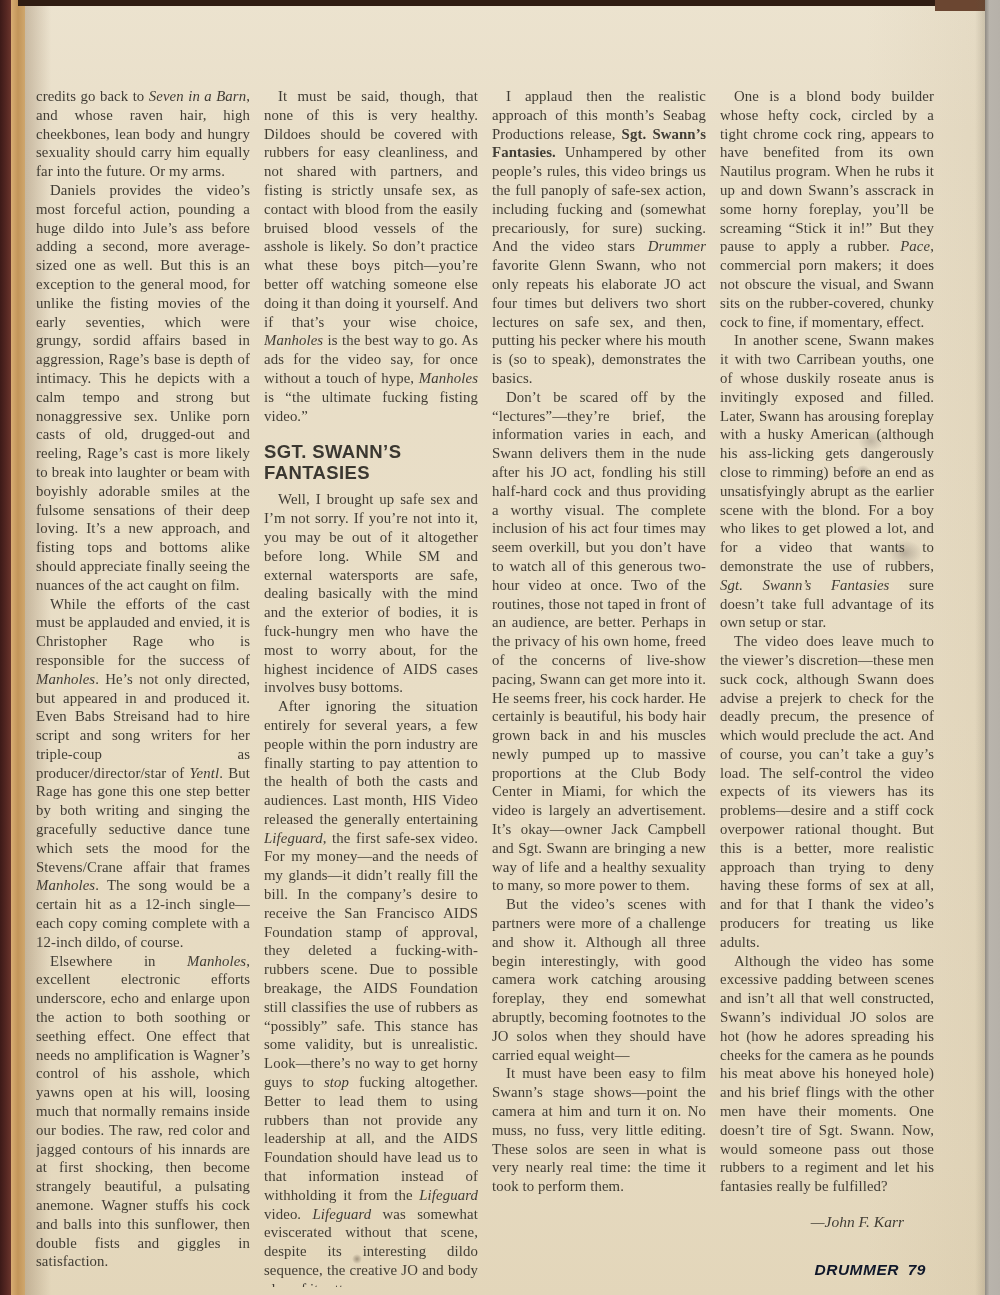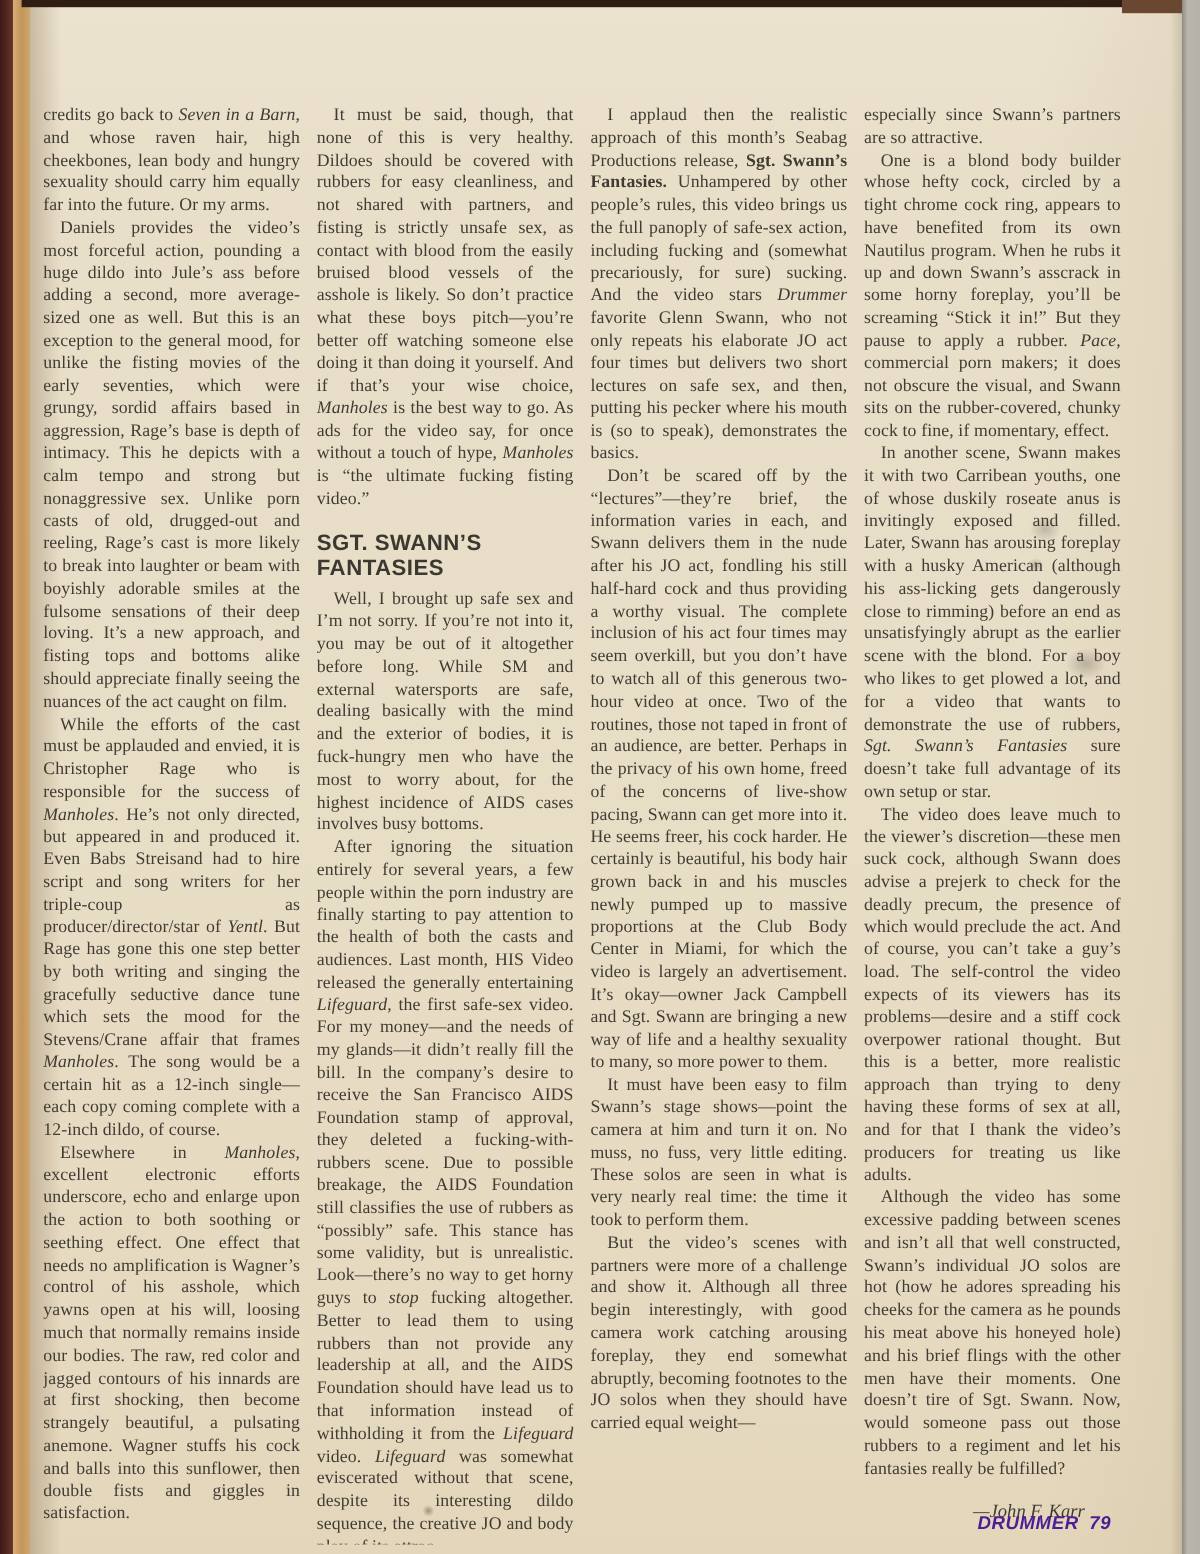--- a/index.html
+++ b/index.html
@@ -61,21 +61,21 @@
     font-size:18.5px;line-height:21px;letter-spacing:.4px;
     color:#3b3831;margin:16px 0 7px 0;width:180px;
   }
   .byline{
     margin:16px;font-size:15.5px;line-height:19px;font-style:italic;
     text-align:right;padding-right:14px;
   }
   .drummer-footer{
     position:absolute;right:74px;bottom:16px;
     font-family:"Liberation Sans", sans-serif;font-style:italic;
-    color:#4c1d95;font-size:15.5px;letter-spacing:.5px;
+    color:#0f172a;font-size:15.5px;letter-spacing:.5px;
   }
   .drummer-footer .mag{font-weight:600;}
   .drummer-footer .pagenum{font-weight:bold;margin-left:4px;}
 </style>
 </head>
 <body>
 
 <div class="scan">
   <div class="page"></div>
   <div class="spine-dark"></div>
@@ -100,25 +100,24 @@
       </div>
     <div class="col">
         <p class="para indent"><span>It must be said, though, that none of this is very healthy. Dildoes should be covered with rubbers for easy cleanliness, and not shared with partners, and fisting is strictly unsafe sex, as contact with blood from the easily bruised blood vessels of the asshole is likely. So don’t practice what these boys pitch—you’re better off watching someone else doing it than doing it yourself. And if that’s your wise choice, </span><span class="it">Manholes</span><span> is the best way to go. As ads for the video say, for once without a touch of hype, </span><span class="it">Manholes</span><span> is “the ultimate fucking fisting video.”</span></p>
         <h2 class="heading">SGT. SWANN’S FANTASIES</h2>
         <p class="para indent"><span>Well, I brought up safe sex and I’m not sorry. If you’re not into it, you may be out of it altogether before long. While SM and external watersports are safe, dealing basically with the mind and the exterior of bodies, it is fuck-hungry men who have the most to worry about, for the highest incidence of AIDS cases involves busy bottoms.</span></p>
         <p class="para indent"><span>After ignoring the situation entirely for several years, a few people within the porn industry are finally starting to pay attention to the health of both the casts and audiences. Last month, HIS Video released the generally entertaining </span><span class="it">Lifeguard</span><span>, the first safe-sex video. For my money—and the needs of my glands—it didn’t really fill the bill. In the company’s desire to receive the San Francisco AIDS Foundation stamp of approval, they deleted a fucking-with-rubbers scene. Due to possible breakage, the AIDS Foundation still classifies the use of rubbers as “possibly” safe. This stance has some validity, but is unrealistic. Look—there’s no way to get horny guys to </span><span class="it">stop</span><span> fucking altogether. Better to lead them to using rubbers than not provide any leadership at all, and the AIDS Foundation should have lead us to that information instead of withholding it from the </span><span class="it">Lifeguard</span><span> video. </span><span class="it">Lifeguard</span><span> was somewhat eviscerated without that scene, despite its interesting dildo sequence, the creative JO and body play of its attrac-</span></p>
       </div>
     <div class="col">
         <p class="para indent"><span>I applaud then the realistic approach of this month’s Seabag Productions release, </span><span class="bd">Sgt. Swann’s Fantasies.</span><span> Unhampered by other people’s rules, this video brings us the full panoply of safe-sex action, including fucking and (somewhat precariously, for sure) sucking. And the video stars </span><span class="it">Drummer</span><span> favorite Glenn Swann, who not only repeats his elaborate JO act four times but delivers two short lectures on safe sex, and then, putting his pecker where his mouth is (so to speak), demonstrates the basics.</span></p>
         <p class="para indent"><span>Don’t be scared off by the “lectures”—they’re brief, the information varies in each, and Swann delivers them in the nude after his JO act, fondling his still half-hard cock and thus providing a worthy visual. The complete inclusion of his act four times may seem overkill, but you don’t have to watch all of this generous two-hour video at once. Two of the routines, those not taped in front of an audience, are better. Perhaps in the privacy of his own home, freed of the concerns of live-show pacing, Swann can get more into it. He seems freer, his cock harder. He certainly is beautiful, his body hair grown back in and his muscles newly pumped up to massive proportions at the Club Body Center in Miami, for which the video is largely an advertisement. It’s okay—owner Jack Campbell and Sgt. Swann are bringing a new way of life and a healthy sexuality to many, so more power to them.</span></p>
+        <p class="para indent"><span>But the video’s scenes with partners were more of a challenge and show it. Although all three begin interestingly, with good camera work catching arousing foreplay, they end somewhat abruptly, becoming footnotes to the JO solos when they should have carried equal weight—</span></p>
         <p class="para indent"><span>It must have been easy to film Swann’s stage shows—point the camera at him and turn it on. No muss, no fuss, very little editing. These solos are seen in what is very nearly real time: the time it took to perform them.</span></p>
-        <p class="para indent"><span>But the video’s scenes with partners were more of a challenge and show it. Although all three begin interestingly, with good camera work catching arousing foreplay, they end somewhat abruptly, becoming footnotes to the JO solos when they should have carried equal weight—</span></p>
       </div>
     <div class="col">
-        <p class="para"><span>especially since Swann’s partners are so attractive.</span></p>
         <p class="para indent"><span>One is a blond body builder whose hefty cock, circled by a tight chrome cock ring, appears to have benefited from its own Nautilus program. When he rubs it up and down Swann’s asscrack in some horny foreplay, you’ll be screaming “Stick it in!” But they pause to apply a rubber. </span><span class="it">Pace</span><span>, commercial porn makers; it does not obscure the visual, and Swann sits on the rubber-covered, chunky cock to fine, if momentary, effect.</span></p>
         <p class="para indent"><span>In another scene, Swann makes it with two Carribean youths, one of whose duskily roseate anus is invitingly exposed and filled. Later, Swann has arousing foreplay with a husky American (although his ass-licking gets dangerously close to rimming) before an end as unsatisfyingly abrupt as the earlier scene with the blond. For a boy who likes to get plowed a lot, and for a video that wants to demonstrate the use of rubbers, </span><span class="it">Sgt. Swann’s Fantasies</span><span> sure doesn’t take full advantage of its own setup or star.</span></p>
         <p class="para indent"><span>The video does leave much to the viewer’s discretion—these men suck cock, although Swann does advise a prejerk to check for the deadly precum, the presence of which would preclude the act. And of course, you can’t take a guy’s load. The self-control the video expects of its viewers has its problems—desire and a stiff cock overpower rational thought. But this is a better, more realistic approach than trying to deny having these forms of sex at all, and for that I thank the video’s producers for treating us like adults.</span></p>
         <p class="para indent"><span>Although the video has some excessive padding between scenes and isn’t all that well constructed, Swann’s individual JO solos are hot (how he adores spreading his cheeks for the camera as he pounds his meat above his honeyed hole) and his brief flings with the other men have their moments. One doesn’t tire of Sgt. Swann. Now, would someone pass out those rubbers to a regiment and let his fantasies really be fulfilled?</span></p>
         <p class="byline">—John F. Karr</p>
       </div>
   </div>
 
   <div class="drummer-footer">
     <span class="mag">DRUMMER</span>

